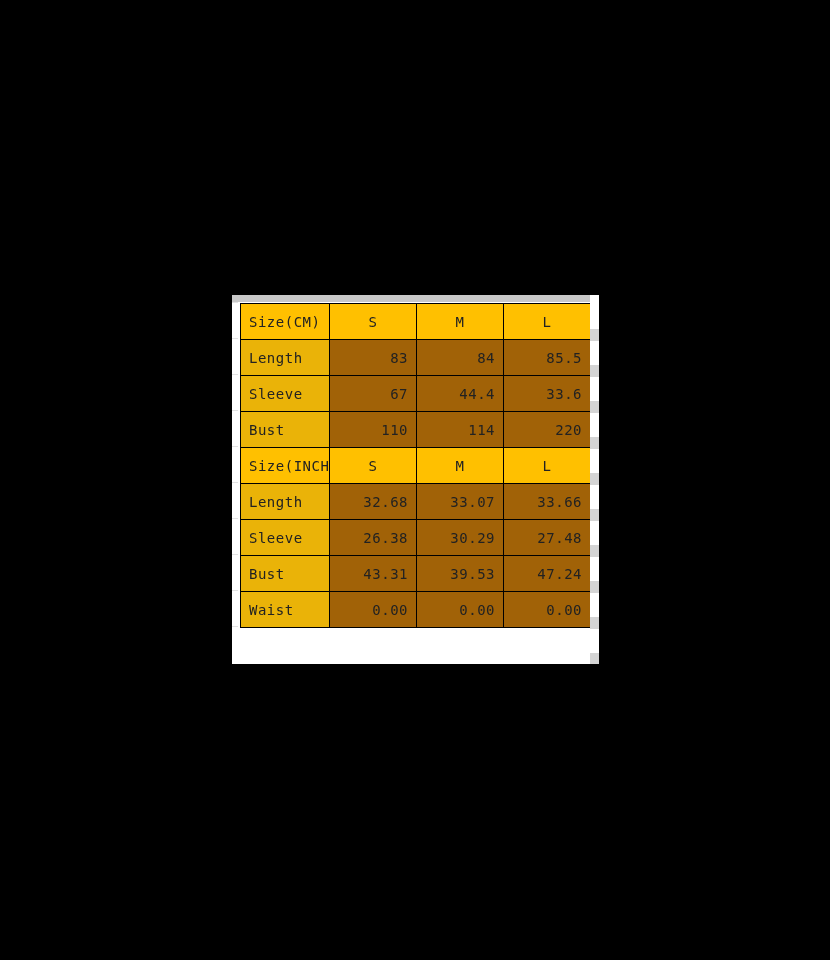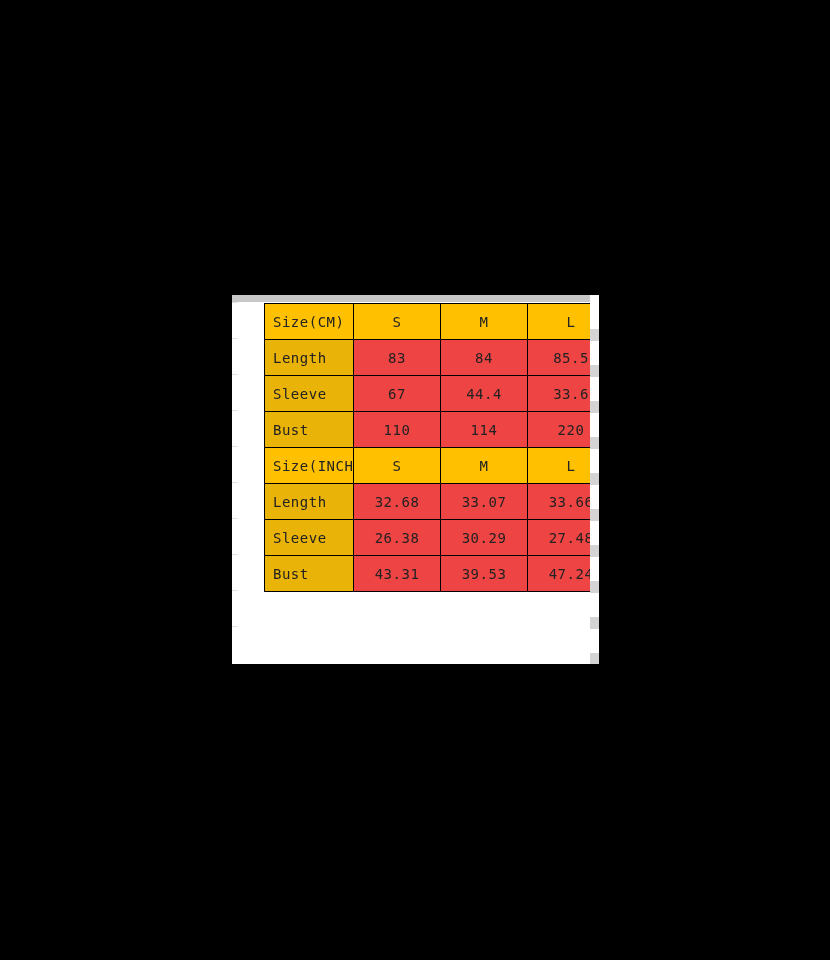--- a/index.html
+++ b/index.html
@@ -71,21 +71,20 @@
   }
 
   
   #size-table {
     position: absolute;
     left: 8px;
     top: 8px;
     width: 350px;
     border-collapse: collapse;
     table-layout: fixed;
-    margin-left: 24px;
   }
   #size-table td {
     height: 36px;
     border: 1px solid #000000;
     padding: 0 8px;
     font-size: 14px;
     line-height: 34px;
     color: #222222;
     white-space: nowrap;
     overflow: hidden;
@@ -94,22 +93,22 @@
   
   #size-table col.c-label { width: 89px; }
   #size-table col.c-size  { width: 87px; }
 
   td.label-cell {
     background: #eab308;
     text-align: left;
     letter-spacing: 0.5px;
   }
   td.value-cell {
-    background: #ef4444;
-    text-align: center;
+    background: #a16207;
+    text-align: right;
     letter-spacing: 0.5px;
   }
   tr.header-row td {
     background: #ffc000;
   }
   tr.header-row td.value-cell {
     text-align: center;
     font-weight: normal;
   }
 </style>
@@ -178,20 +177,26 @@
         <td class="value-cell">27.48</td>
       </tr>
 
       <tr>
         <td class="label-cell">Bust</td>
         <td class="value-cell">43.31</td>
         <td class="value-cell">39.53</td>
         <td class="value-cell">47.24</td>
       </tr>
 
+      <tr>
+        <td class="label-cell">Waist</td>
+        <td class="value-cell">0.00</td>
+        <td class="value-cell">0.00</td>
+        <td class="value-cell">0.00</td>
+      </tr>
 
     </tbody>
   </table>
 
   <div class="gutter-left">
       <div class="notch" style="top: 0px;"></div>
       <div class="notch" style="top: 36px;"></div>
       <div class="notch" style="top: 72px;"></div>
       <div class="notch" style="top: 108px;"></div>
       <div class="notch" style="top: 144px;"></div>

